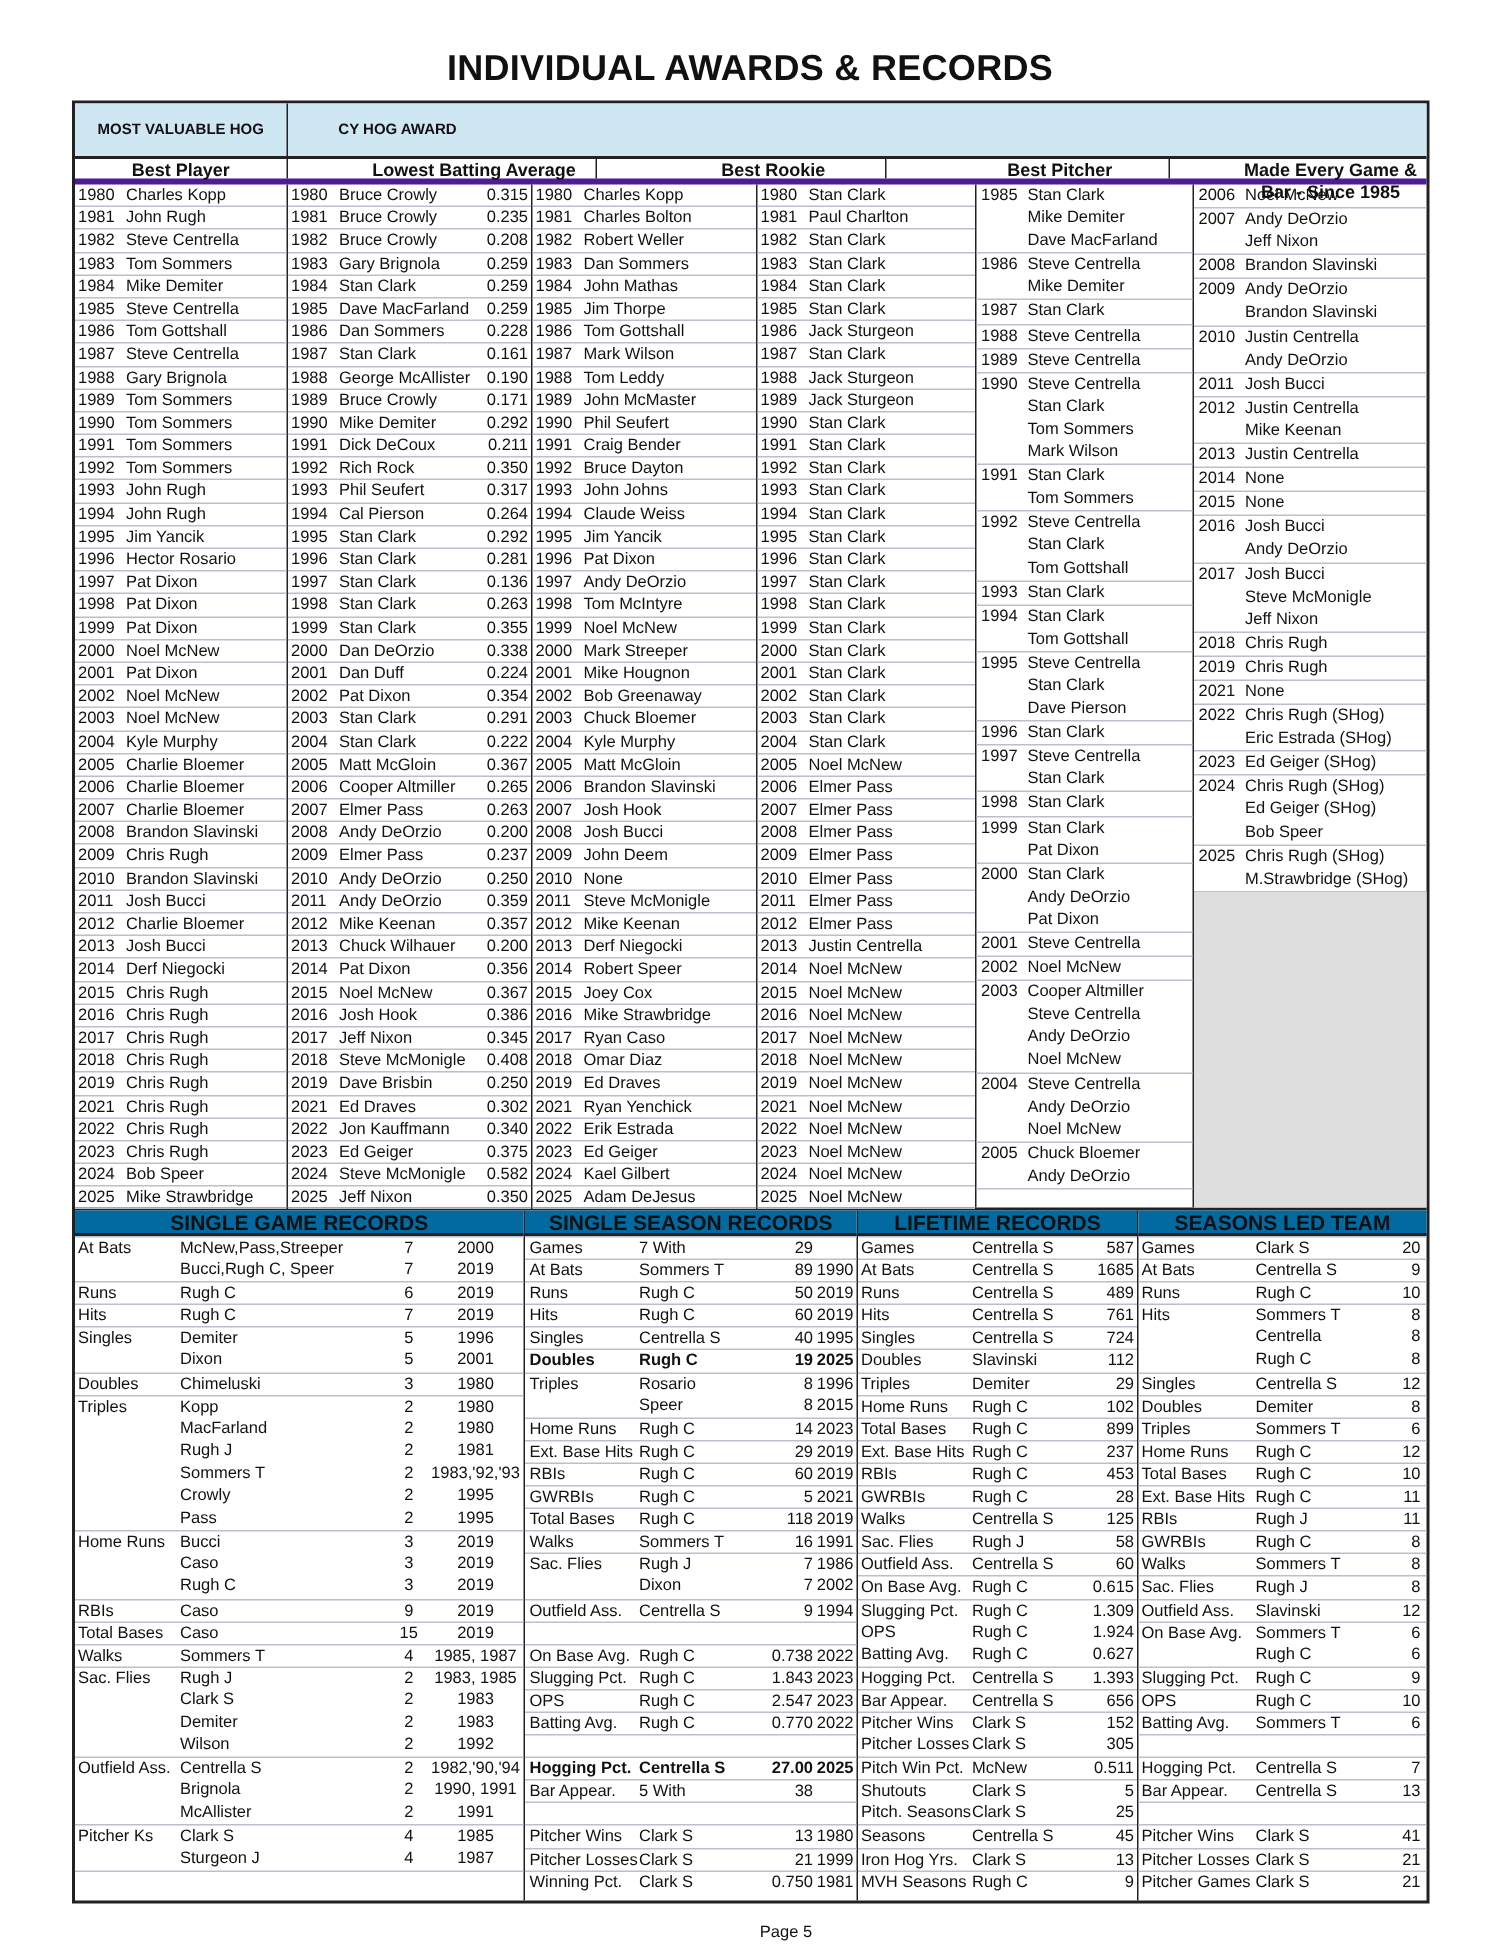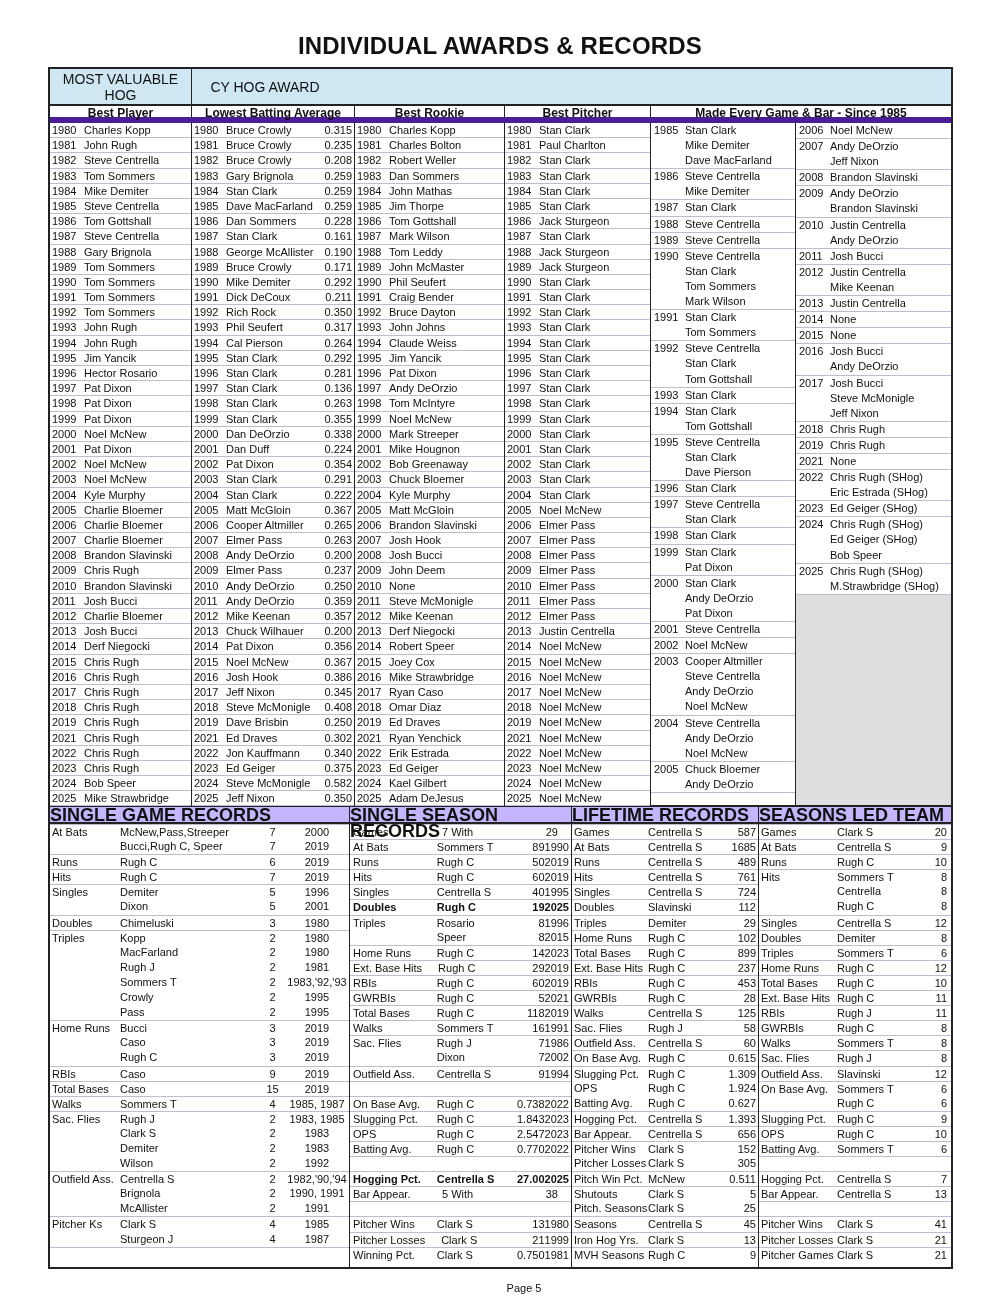--- a/index.html
+++ b/index.html
@@ -1,22 +1,22 @@
 <!DOCTYPE html>
 <html><head>
 <meta charset="utf-8">
 <style>
   * { box-sizing: border-box; margin: 0; padding: 0; }
   body { width: 1000px; height: 1303px; background: #fff; font-family: "Liberation Sans", sans-serif; color: #111; position: relative; overflow: hidden; }
   .title { position: absolute; top: 32px; left: 0; width: 1000px; text-align: center; font-weight: bold; font-size: 24px; letter-spacing: 0.2px; }
   .frame { position: absolute; left: 48px; top: 67px; width: 905px; border: 2px solid #222; }
   .hdr { display: flex; height: 37px; background: #cfe6f3; border-bottom: 2px solid #222; }
-  .hdr > div { border-right: 1.5px solid #222; display: flex; align-items: center; justify-content: center; text-align: center; font-weight: normal; font-size: 14px; line-height: 16px; }
+  .hdr > div { border-right: 1.5px solid #222; display: flex; align-items: center; justify-content: center; text-align: center; font-weight: bold; font-size: 10px; line-height: 16px; }
   .hdr > div:last-child { border-right: none; }
-  .sub { display: flex; height: 17px; border-bottom: 6px solid #4c1d95; }
+  .sub { display: flex; height: 17px; border-bottom: 4px solid #4c1d95; gap: 43px; }
   .sub > div { border-right: 1.5px solid #222; text-align: center; font-weight: bold; font-size: 12px; line-height: 15px; }
   .sub > div:last-child { border-right: none; }
   .c1 { width: 142px; } .c2 { width: 163px; } .c3 { width: 150px; } .c4 { width: 146px; } .c5 { flex: 1; }
   .body { display: flex; height: 684px; border-bottom: 2px solid #222; }
   .col { border-right: 1.5px solid #222; }
   .col:last-child { border-right: none; }
   .row { height: 15.2px; line-height: 15px; font-size: 11px; border-bottom: 1px solid #b9bfd0; display: flex; white-space: nowrap; overflow: hidden; }
   .row .yr { width: 30px; padding-left: 2px; }
   .row .nm { flex: 1; padding-left: 4px; }
   .row .av { width: 38px; text-align: right; padding-right: 2px; }
@@ -24,27 +24,27 @@
   .iron .ia { width: 145px; border-right: 1.5px solid #222; }
   .iron .ib { flex: 1; display: flex; flex-direction: column; }
   .iron .grp { border-bottom: 1px solid #b9bfd0; }
   .iron .line { height: 15.1px; line-height: 15px; font-size: 11px; display: flex; white-space: nowrap; }
   .iron .line .yr { width: 34px; padding-left: 3px; }
   .iron .line .nm { flex: 1; }
   .iron .gray { flex: 1; background: #dedede; }
   .bottom { display: flex; height: 460px; }
   .bsec { border-right: 1.5px solid #222; }
   .bsec:last-child { border-right: none; }
-  .bhead { height: 17px; background: #c4b5fd; border-bottom: 2px solid #222; text-align: left; font-weight: bold; font-size: 18px; line-height: 16px; }
+  .bhead { height: 17px; background: #0369a1; border-bottom: 2px solid #222; text-align: center; font-weight: bold; font-size: 14px; line-height: 16px; }
   .brow { height: 15.1px; line-height: 15px; font-size: 11px; display: flex; white-space: nowrap; overflow: hidden; }
   .brow.sep { border-top: 1px solid #b9bfd0; }
   .brow.bold { font-weight: bold; }
   .sg { width: 300px; } .ss { width: 222px; } .lt { width: 187px; } .sl { flex: 1; }
   .sg .k { width: 70px; padding-left: 2px; } .sg .n { width: 140px; } .sg .v { width: 25px; text-align: center; } .sg .y { flex: 1; text-align: center; }
-  .ss .k { width: 76px; padding-left: 3px; } .ss .n { width: 78px; margin-left: 16px; } .ss .v { width: 38px; text-align: right; } .ss .y { flex: 1; text-align: right; padding-right: 2px; }
+  .ss .k { width: 76px; padding-left: 3px; } .ss .n { width: 78px; } .ss .v { width: 38px; text-align: right; } .ss .y { flex: 1; text-align: right; padding-right: 2px; }
   .lt .k { width: 76px; padding-left: 2px; } .lt .n { width: 72px; } .lt .v { flex: 1; text-align: right; padding-right: 2px; }
   .sl .k { width: 78px; padding-left: 2px; } .sl .n { width: 80px; } .sl .v { flex: 1; text-align: right; padding-right: 4px; }
   .page { position: absolute; top: 1282px; left: 0; width: 1000px; text-align: center; font-size: 11px; padding-left: 48px; }
 </style>
 </head>
 <body>
 
 <div class="title">INDIVIDUAL AWARDS &amp; RECORDS</div>
 
 <div class="frame">

